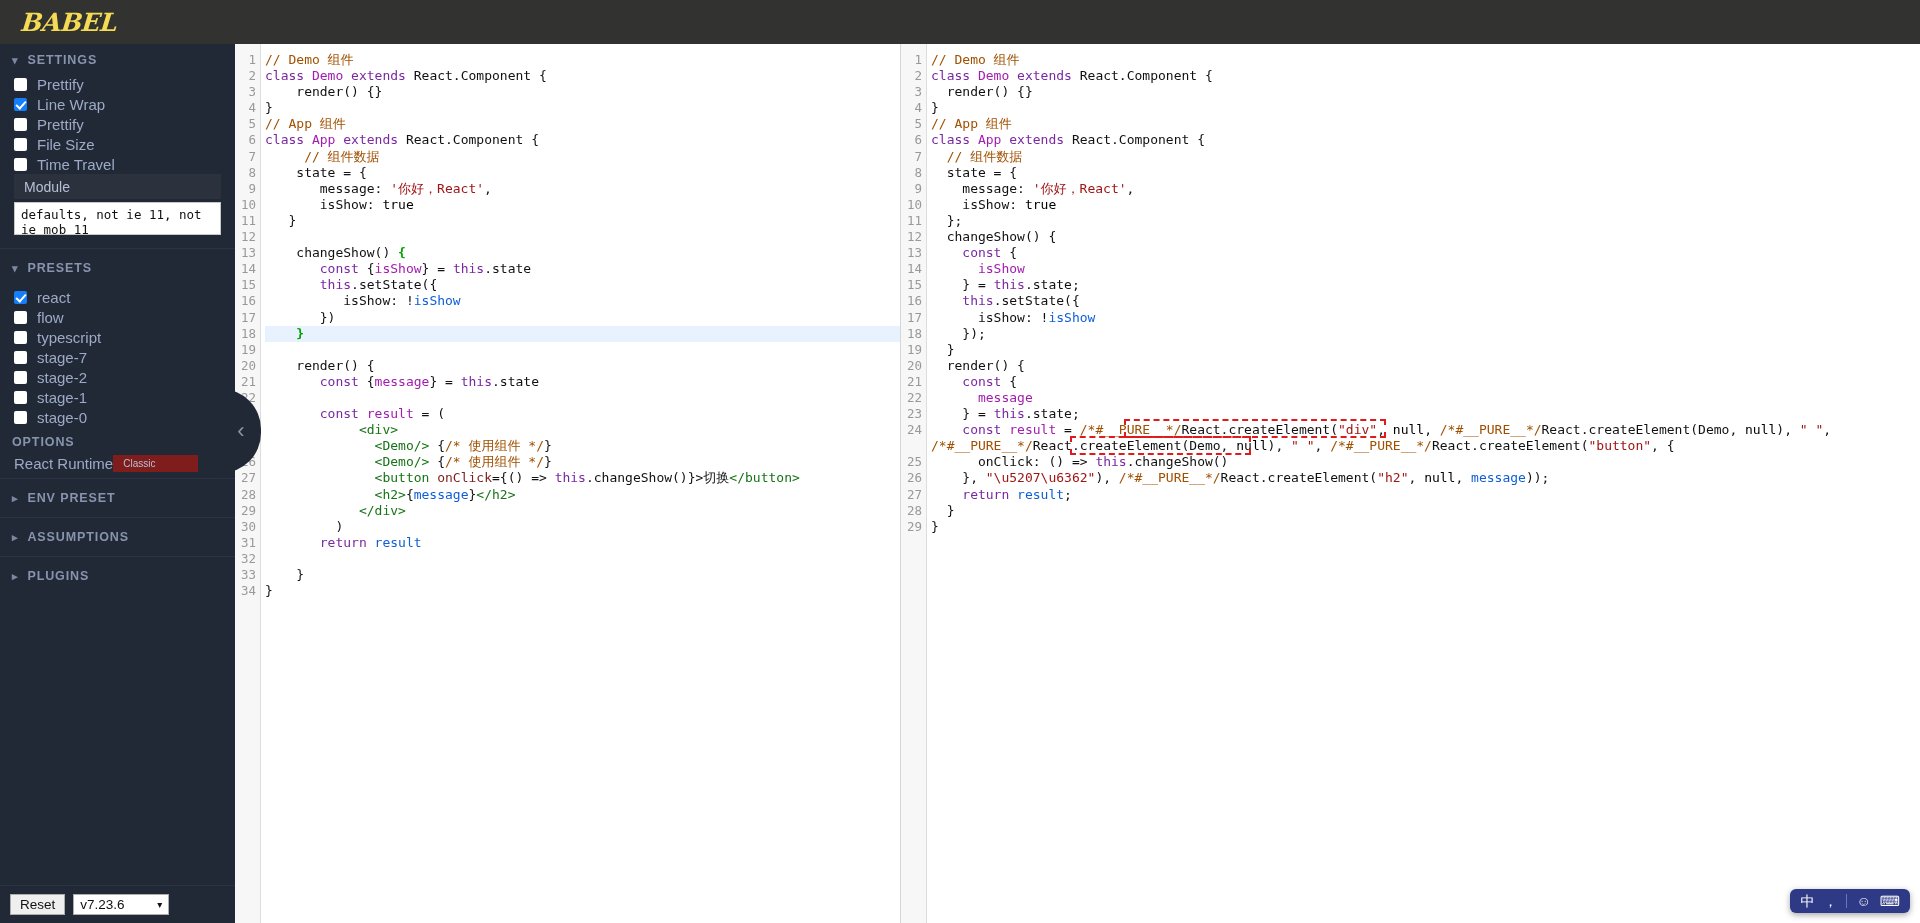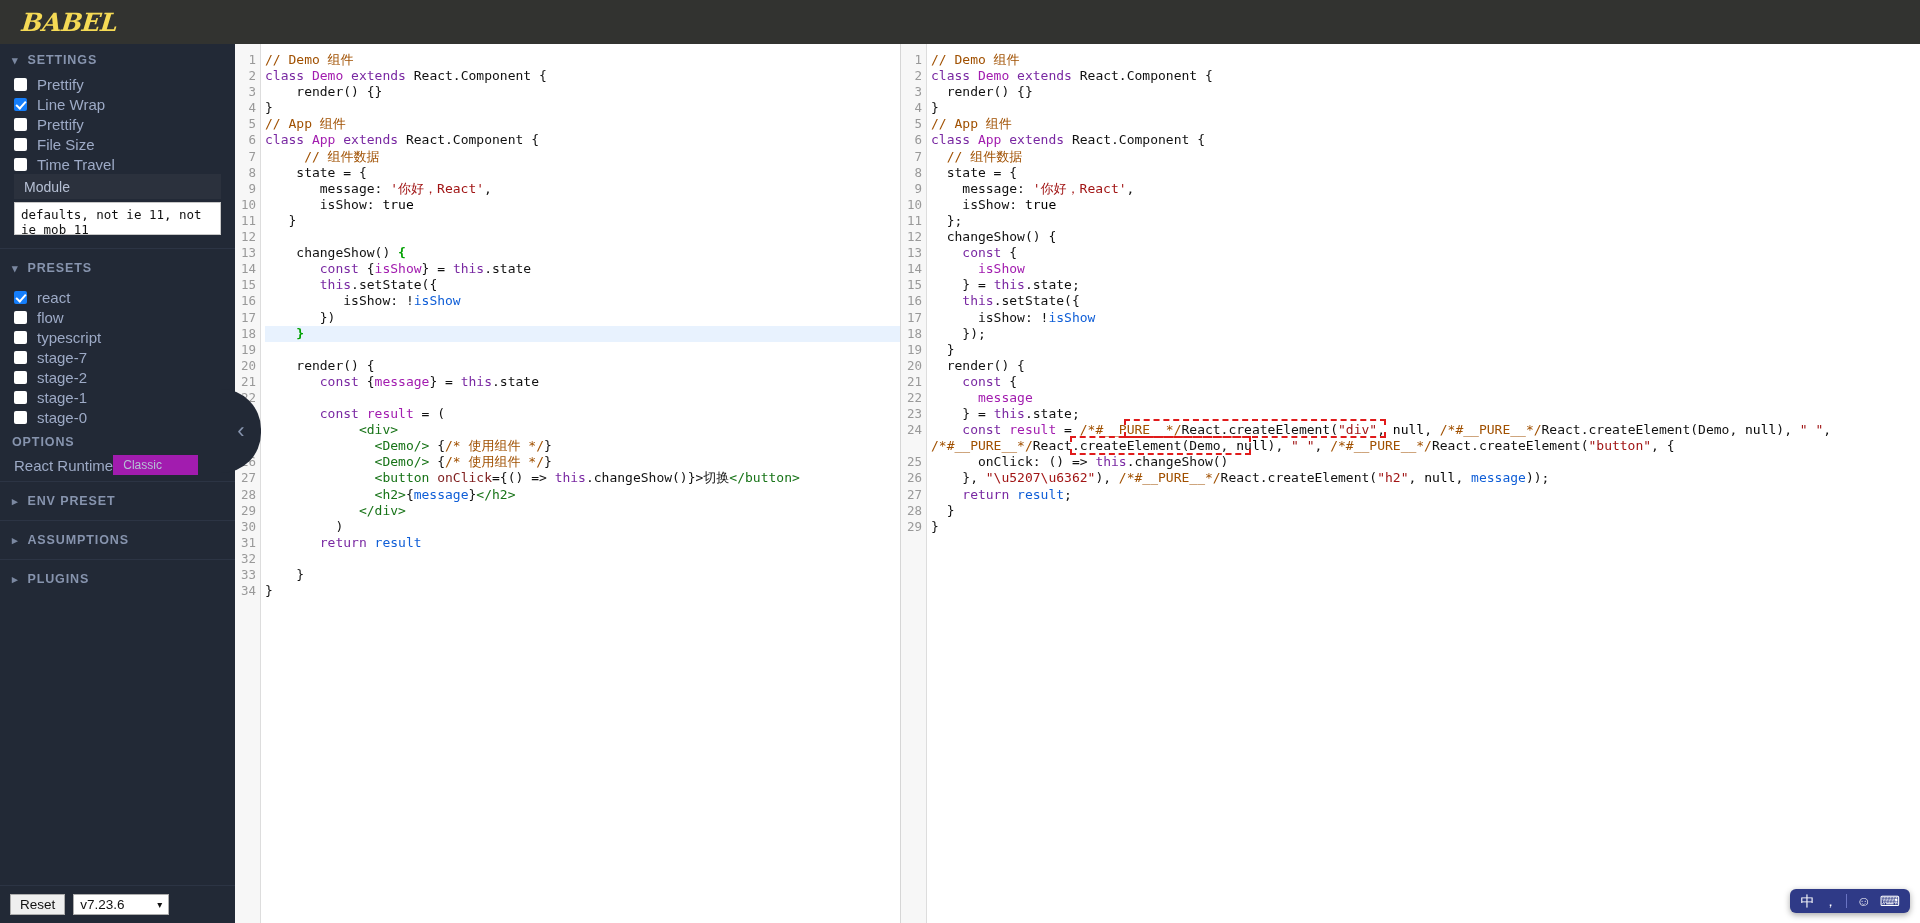--- a/index.html
+++ b/index.html
@@ -101,22 +101,22 @@
     overflow: hidden;
     line-height: 15px;
   }
   .spacer-sm { height: 10px; }
   .opt-inline {
     display: flex; align-items: center; 
     padding: 4px 14px 6px 14px;
   }
   .opt-inline .lbl { font-size: 15px; color: #9daac6; }
   .mini-select {
-    background: #a21caf; color: #b6c0d4;
-    font-size: 12px; padding: 3px 10px; min-width: 85px;
+    background: #7f1d1d; color: #b6c0d4;
+    font-size: 10px; padding: 3px 10px; min-width: 85px;
     cursor: pointer;
   }
   .sidebar-footer {
     border-top: 1px solid #2c3444;
     padding: 8px 10px; display: flex; align-items: center;
     gap: 8px; justify-content: flex-start;
   }
   .reset-btn {
     background: #efefef; border: 1px solid #adadad;
     color: #111; font-size: 13.5px; padding: 2px 9px; cursor: pointer;

